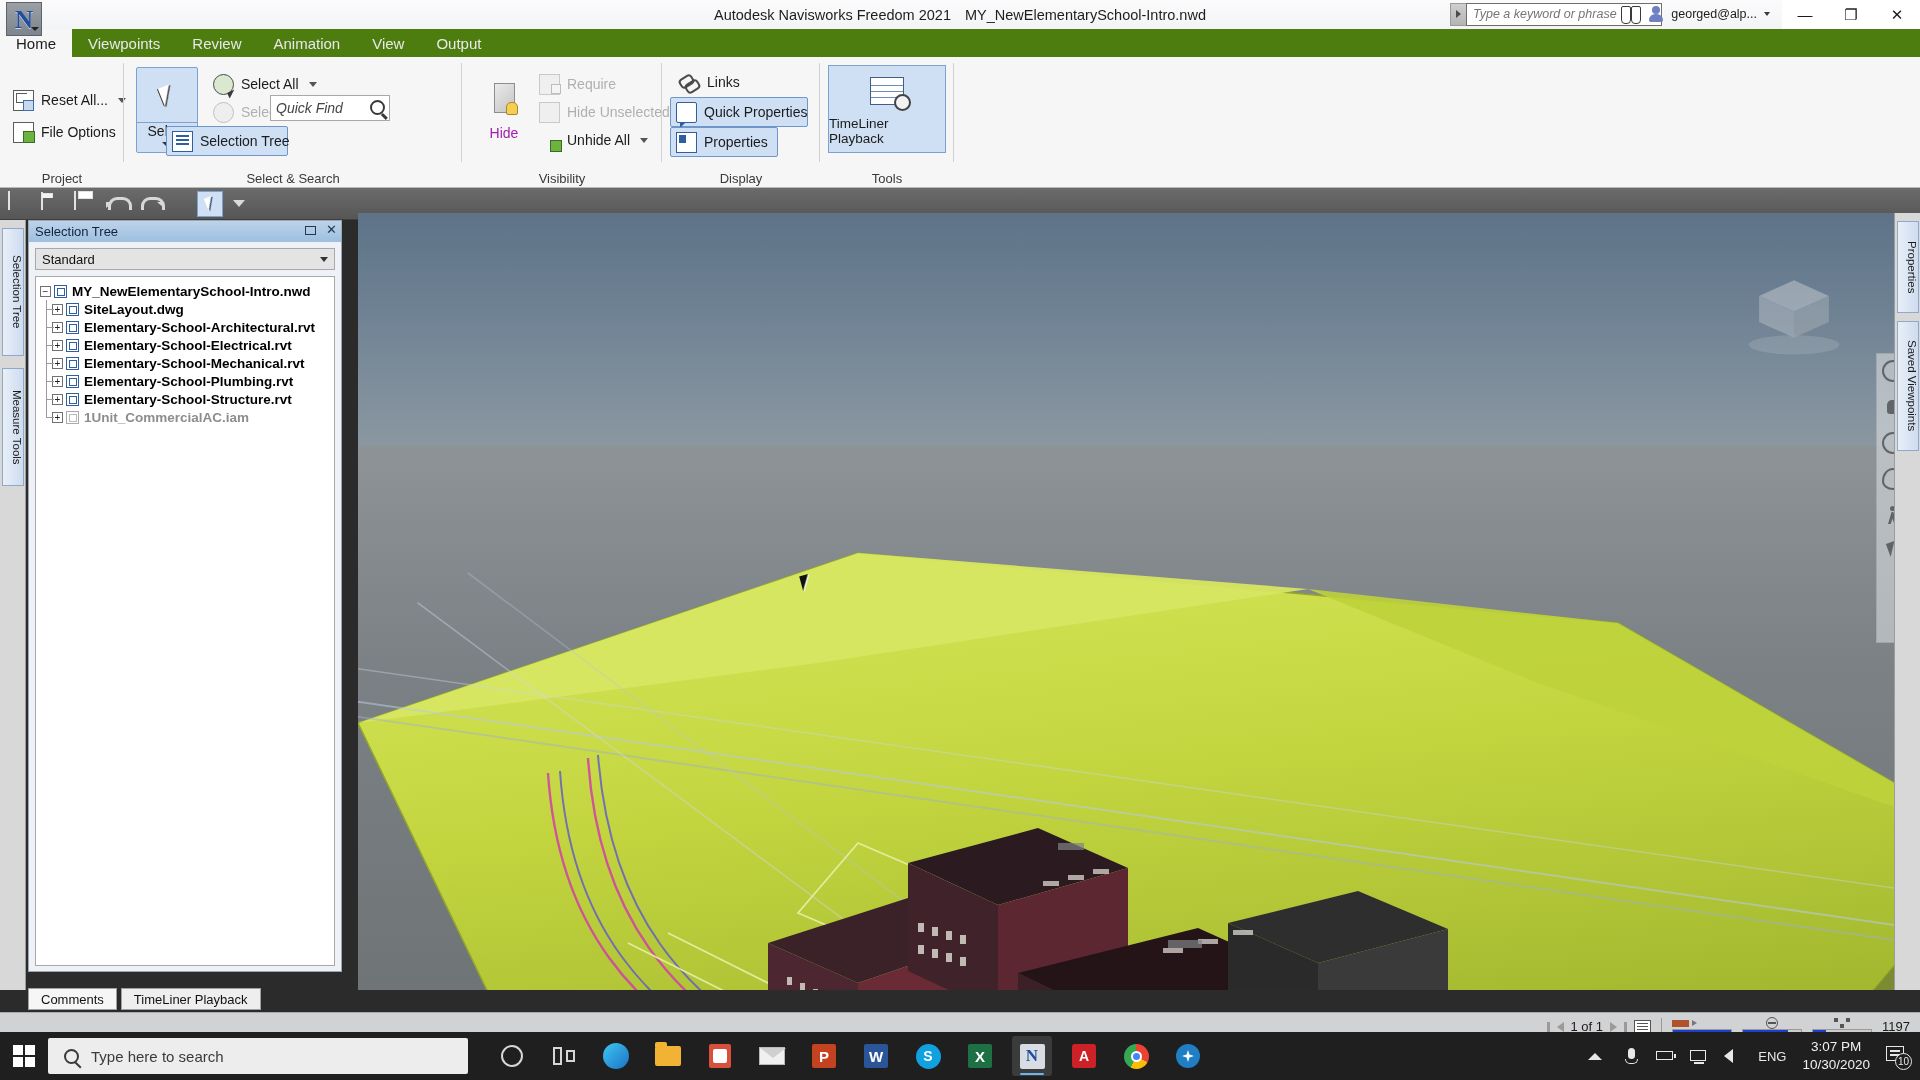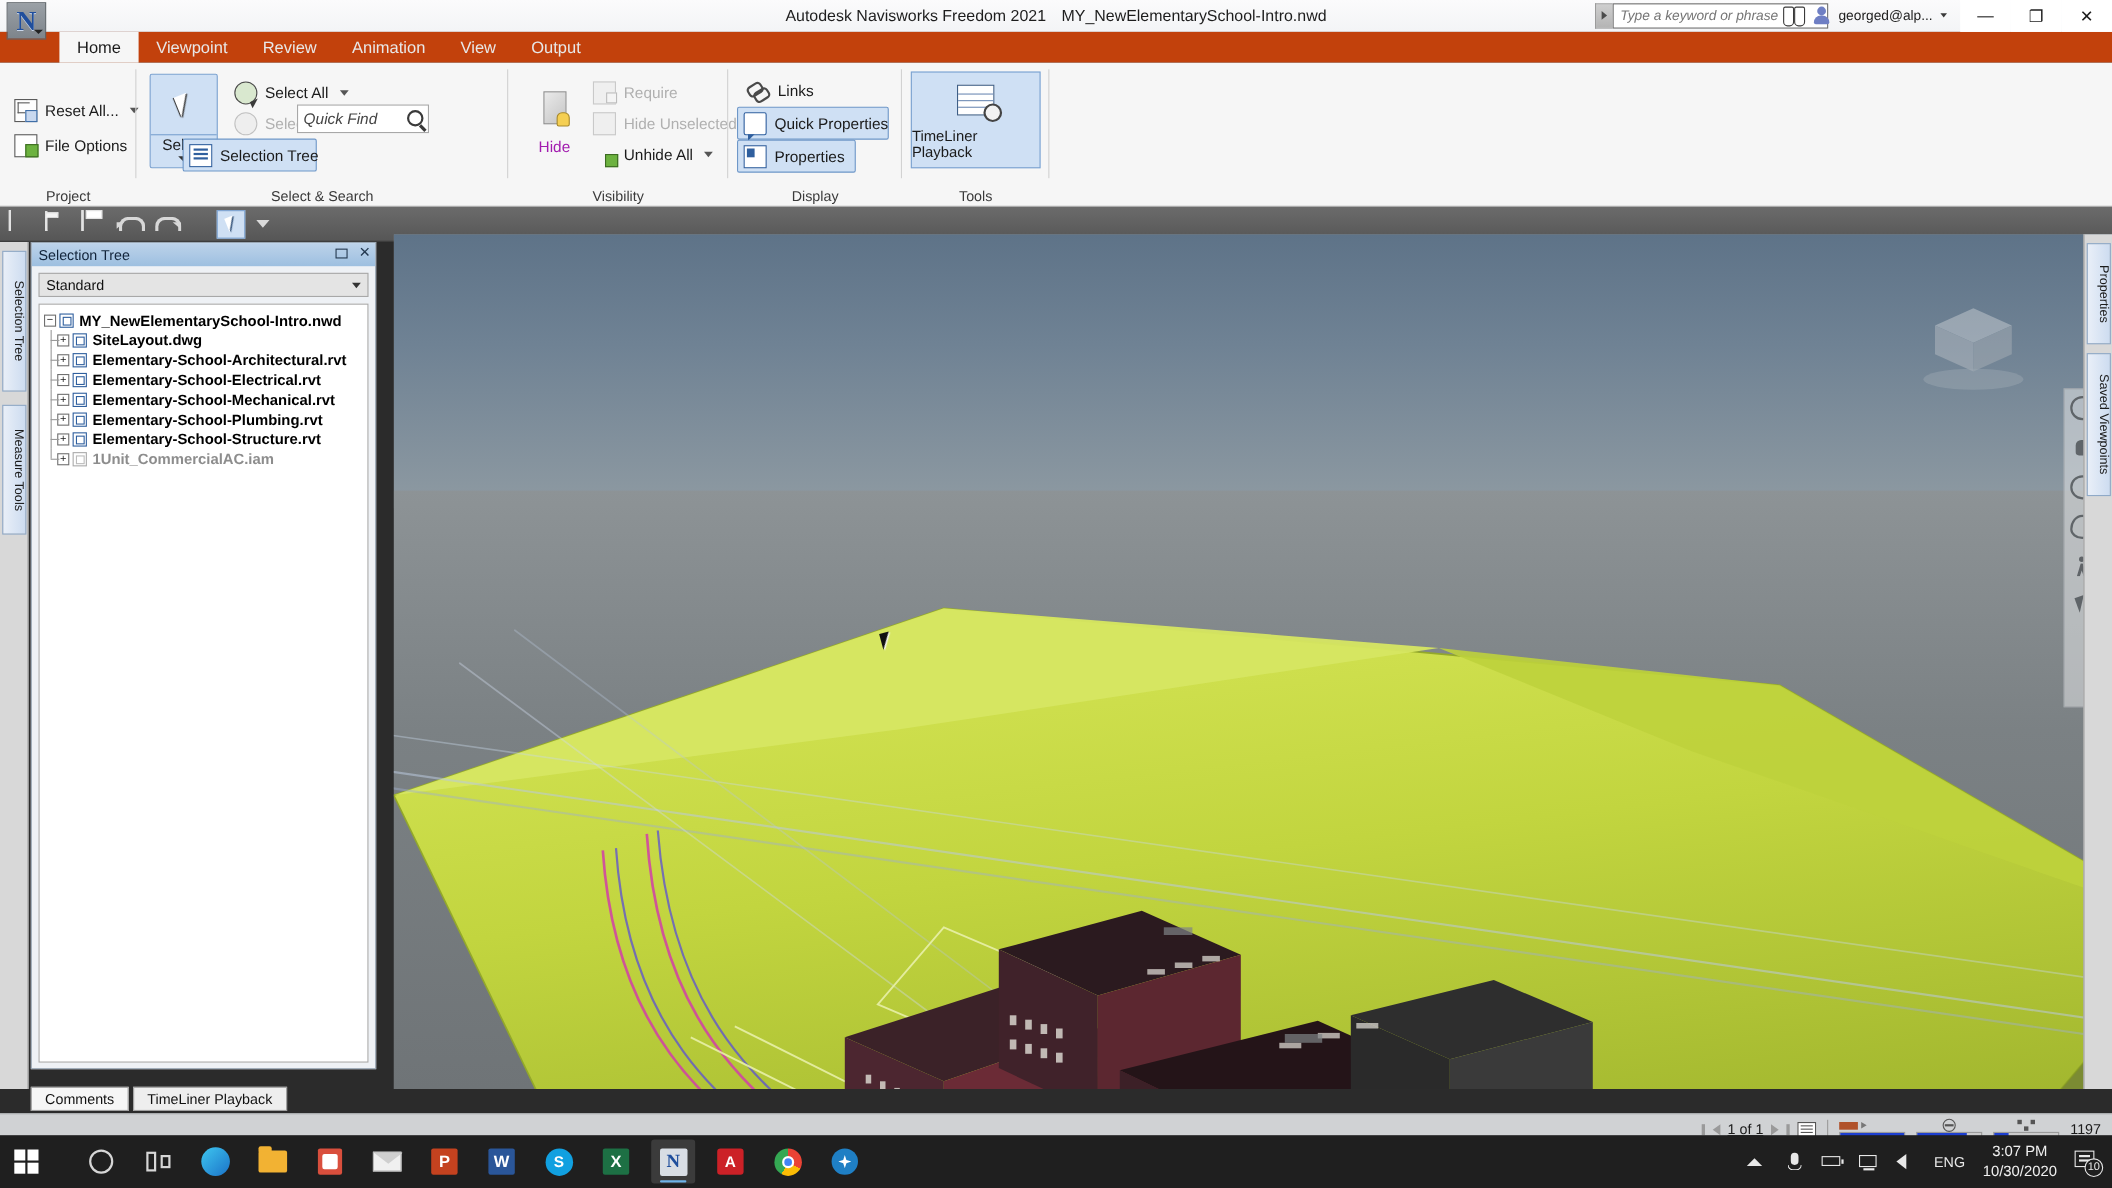--- a/index.html
+++ b/index.html
@@ -94,21 +94,21 @@
     position: absolute; right: 0; top: 0; height: 29px; display: flex; z-index: 35;
   }
   .wincontrols div {
     width: 46px; height: 29px; display:flex;align-items:center;justify-content:center;
     font-size: 15px; color:#1b1b1b; background:#fff;
   }
 
   
   .tabbar {
     position: absolute; left: 0; top: 29px; width: 1920px; height: 28px;
-    background: #c2410c; display:flex; align-items:flex-end; padding-left: 54px;
+    background: #4d7c0f; display:flex; align-items:flex-end; 
   }
   .tab {
     height: 28px; padding: 0 16px; display:flex;align-items:center;
     font-size: 15px; color: #e8e8e8;
   }
   .tab.active { background: #f6f6f6; color:#1b1b1b; }
 
   
   .ribbon {
     position: absolute; left: 0; top: 57px; width: 1920px; height: 131px;
@@ -395,21 +395,21 @@
   </div>
 
   <div class="wincontrols">
     <div>—</div>
     <div>❐</div>
     <div class="close">✕</div>
   </div>
 
   <div class="tabbar">
     <div class="tab active">Home</div>
-    <div class="tab">Viewpoint</div>
+    <div class="tab">Viewpoints</div>
     <div class="tab">Review</div>
     <div class="tab">Animation</div>
     <div class="tab">View</div>
     <div class="tab">Output</div>
   </div>
 
   <div class="ribbon">
 
     <div class="panel" style="left:0;width:124px;">
       <div class="rbtn-small" style="position:absolute;left:8px;top:28px;">
@@ -819,20 +819,24 @@
 
   <div class="taskbar">
     <div class="startbtn">
       <span class="winlogo">
           <i></i>
           <i></i>
           <i></i>
           <i></i>
         </span>
     </div>
+    <div class="tb-search">
+      <span class="mag"></span>
+      <span>Type here to search</span>
+    </div>
 
     <div class="tb-apps">
       <div class="tapp">
         <span style="display:block;width:22px;height:22px;border-radius:50%;border:2.4px solid #d6d6d6;"></span>
       </div>
       <div class="tapp">
         <span style="display:block;width:22px;height:18px;position:relative;">
           <span style="position:absolute;left:0;top:0;width:9px;height:18px;border:2px solid #d6d6d6;"></span>
           <span style="position:absolute;right:0;top:3px;width:9px;height:12px;border:2px solid #d6d6d6;"></span>
         </span>

